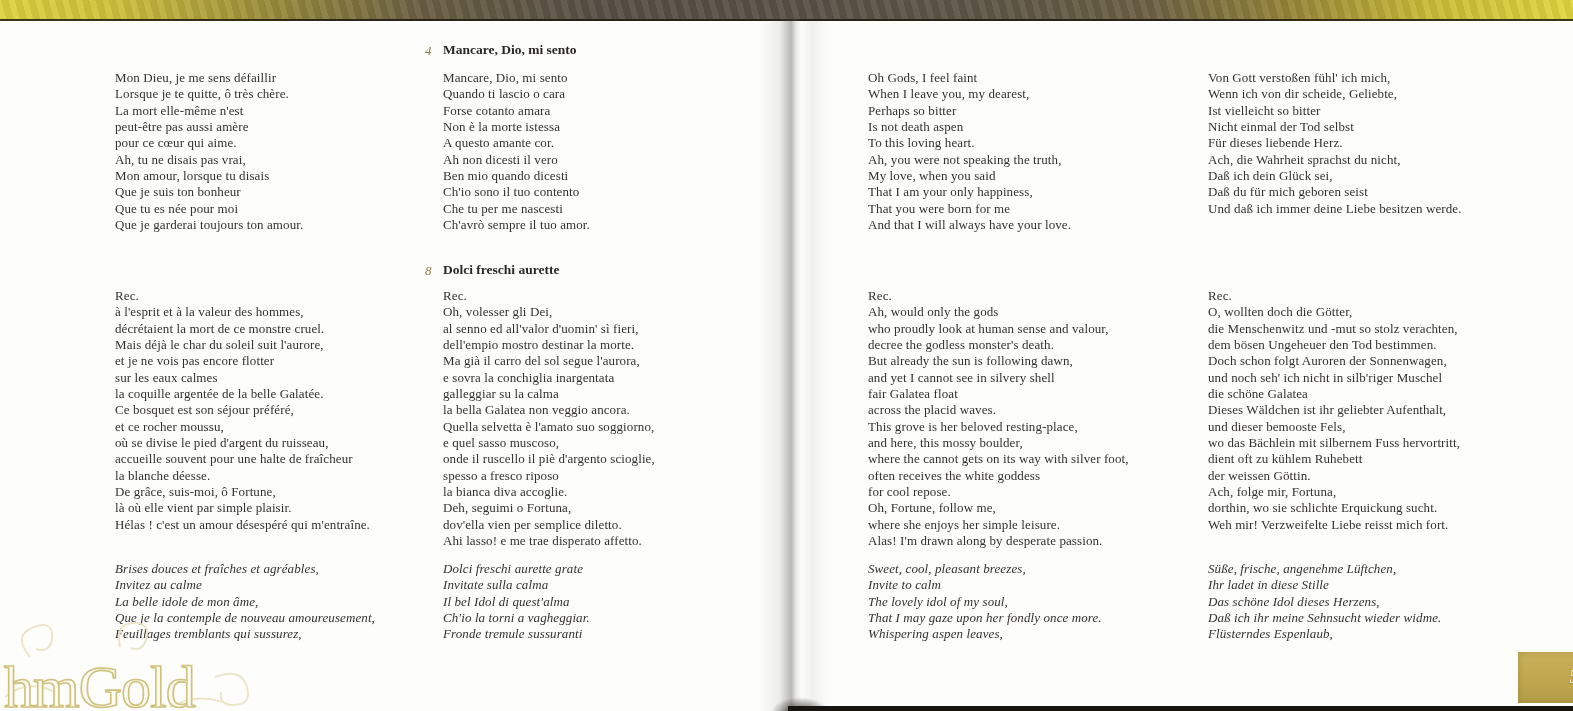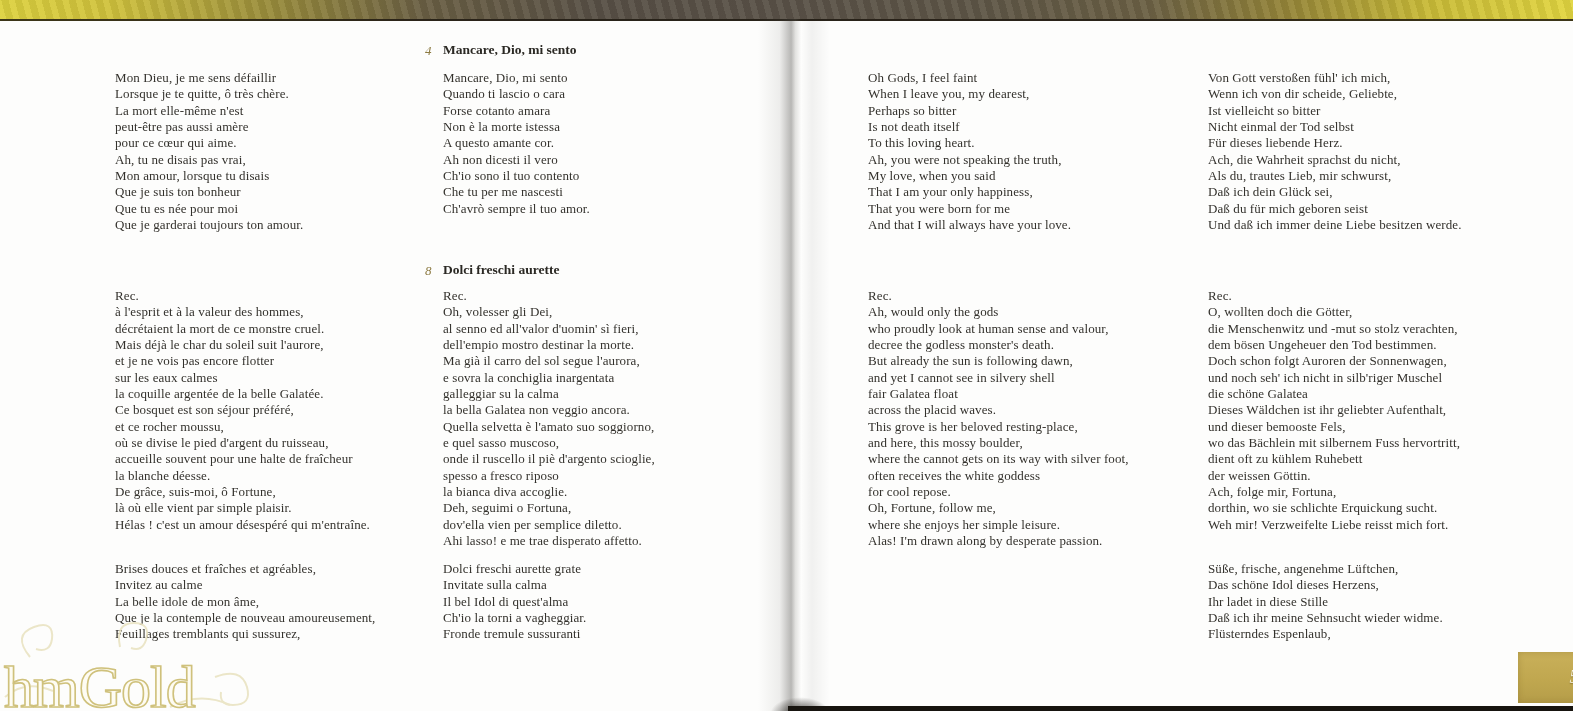--- a/index.html
+++ b/index.html
@@ -47,21 +47,21 @@
   
   .col { position:absolute; top:0; height:100%; }
   .col-fr { left:115px;  width:335px; }
   .col-it { left:443px;  width:340px; }
   .col-en { left:868px;  width:345px; }
   .col-de { left:1208px; width:362px; }
 
   .block { position:absolute; left:0; right:0; font-size:13px; line-height:16.35px; }
   .b1 { top:70px; }
   .b2 { top:288px; }
-  .b3 { top:561px; }
+  .b3 { top:561px;font-style:italic; }
   .line { white-space:nowrap; letter-spacing:0.1px; }
 
   .track-title { position:absolute; left:0; font-weight:bold; font-size:13.5px; color:#2b2924; }
   .t1 { top:42px; }
   .t2 { top:262px; }
   .track-num {
     position:absolute; left:-18px; top:1px;
     font-style:italic; font-weight:normal; font-size:13px; color:#8d7b43;
   }
 
@@ -141,20 +141,21 @@
       <span class="track-num">4</span>
       <span>Mancare, Dio, mi sento</span>
     </div>
     <div class="block b1">
         <div class="line">Mancare, Dio, mi sento</div>
         <div class="line">Quando ti lascio o cara</div>
         <div class="line">Forse cotanto amara</div>
         <div class="line">Non è la morte istessa</div>
         <div class="line">A questo amante cor.</div>
         <div class="line">Ah non dicesti il vero</div>
+        <div class="line">Ben mio quando dicesti</div>
         <div class="line">Ch'io sono il tuo contento</div>
         <div class="line">Che tu per me nascesti</div>
         <div class="line">Ch'avrò sempre il tuo amor.</div>
       </div>
     <div class="track-title t2">
       <span class="track-num">8</span>
       <span>Dolci freschi aurette</span>
     </div>
     <div class="block b2">
         <div class="line">Rec.</div>
@@ -183,21 +184,21 @@
       </div>
   </div>
 
   <div class="gutter"></div>
 
   <div class="col col-en">
     <div class="block b1">
         <div class="line">Oh Gods, I feel faint</div>
         <div class="line">When I leave you, my dearest,</div>
         <div class="line">Perhaps so bitter</div>
-        <div class="line">Is not death itself</div>
+        <div class="line">Is not death aspen</div>
         <div class="line">To this loving heart.</div>
         <div class="line">Ah, you were not speaking the truth,</div>
         <div class="line">My love, when you said</div>
         <div class="line">That I am your only happiness,</div>
         <div class="line">That you were born for me</div>
         <div class="line">And that I will always have your love.</div>
       </div>
     <div class="block b2">
         <div class="line">Rec.</div>
         <div class="line">Ah, would only the gods</div>
@@ -209,31 +210,37 @@
         <div class="line">across the placid waves.</div>
         <div class="line">This grove is her beloved resting-place,</div>
         <div class="line">and here, this mossy boulder,</div>
         <div class="line">where the cannot gets on its way with silver foot,</div>
         <div class="line">often receives the white goddess</div>
         <div class="line">for cool repose.</div>
         <div class="line">Oh, Fortune, follow me,</div>
         <div class="line">where she enjoys her simple leisure.</div>
         <div class="line">Alas! I'm drawn along by desperate passion.</div>
       </div>
+    <div class="block b3">
+        <div class="line">Sweet, cool, pleasant breezes,</div>
+        <div class="line">Invite to calm</div>
+        <div class="line">The lovely idol of my soul,</div>
+        <div class="line">That I may gaze upon her fondly once more.</div>
+        <div class="line">Whispering aspen leaves,</div>
+      </div>
   </div>
 
   <div class="col col-de">
     <div class="block b1">
         <div class="line">Von Gott verstoßen fühl' ich mich,</div>
         <div class="line">Wenn ich von dir scheide, Geliebte,</div>
         <div class="line">Ist vielleicht so bitter</div>
         <div class="line">Nicht einmal der Tod selbst</div>
         <div class="line">Für dieses liebende Herz.</div>
         <div class="line">Ach, die Wahrheit sprachst du nicht,</div>
-        <div class="line">Als du, trautes Lieb, mir schwurst,</div>
         <div class="line">Daß ich dein Glück sei,</div>
         <div class="line">Daß du für mich geboren seist</div>
         <div class="line">Und daß ich immer deine Liebe besitzen werde.</div>
       </div>
     <div class="block b2">
         <div class="line">Rec.</div>
         <div class="line">O, wollten doch die Götter,</div>
         <div class="line">die Menschenwitz und -mut so stolz verachten,</div>
         <div class="line">dem bösen Ungeheuer den Tod bestimmen.</div>
         <div class="line">Doch schon folgt Auroren der Sonnenwagen,</div>
@@ -243,22 +250,22 @@
         <div class="line">und dieser bemooste Fels,</div>
         <div class="line">wo das Bächlein mit silbernem Fuss hervortritt,</div>
         <div class="line">dient oft zu kühlem Ruhebett</div>
         <div class="line">der weissen Göttin.</div>
         <div class="line">Ach, folge mir, Fortuna,</div>
         <div class="line">dorthin, wo sie schlichte Erquickung sucht.</div>
         <div class="line">Weh mir! Verzweifelte Liebe reisst mich fort.</div>
       </div>
     <div class="block b3">
         <div class="line">Süße, frische, angenehme Lüftchen,</div>
+        <div class="line">Ihr ladet in diese Stille</div>
         <div class="line">Das schöne Idol dieses Herzens,</div>
-        <div class="line">Ihr ladet in diese Stille</div>
         <div class="line">Daß ich ihr meine Sehnsucht wieder widme.</div>
         <div class="line">Flüsterndes Espenlaub,</div>
       </div>
   </div>
 
   <div class="logo-wrap">
     <svg class="logo-flourish" width="300" height="100" viewBox="0 0 300 100" fill="none">
       <g stroke="#e9e2c0" stroke-width="2" opacity="0.85">
         <path d="M30 40 q-18 -22 4 -30 q20 -7 18 12 q-2 14 -16 10"></path>
         <path d="M120 30 q-5 -24 14 -24 q17 0 12 17 q-4 12 -15 8"></path>

